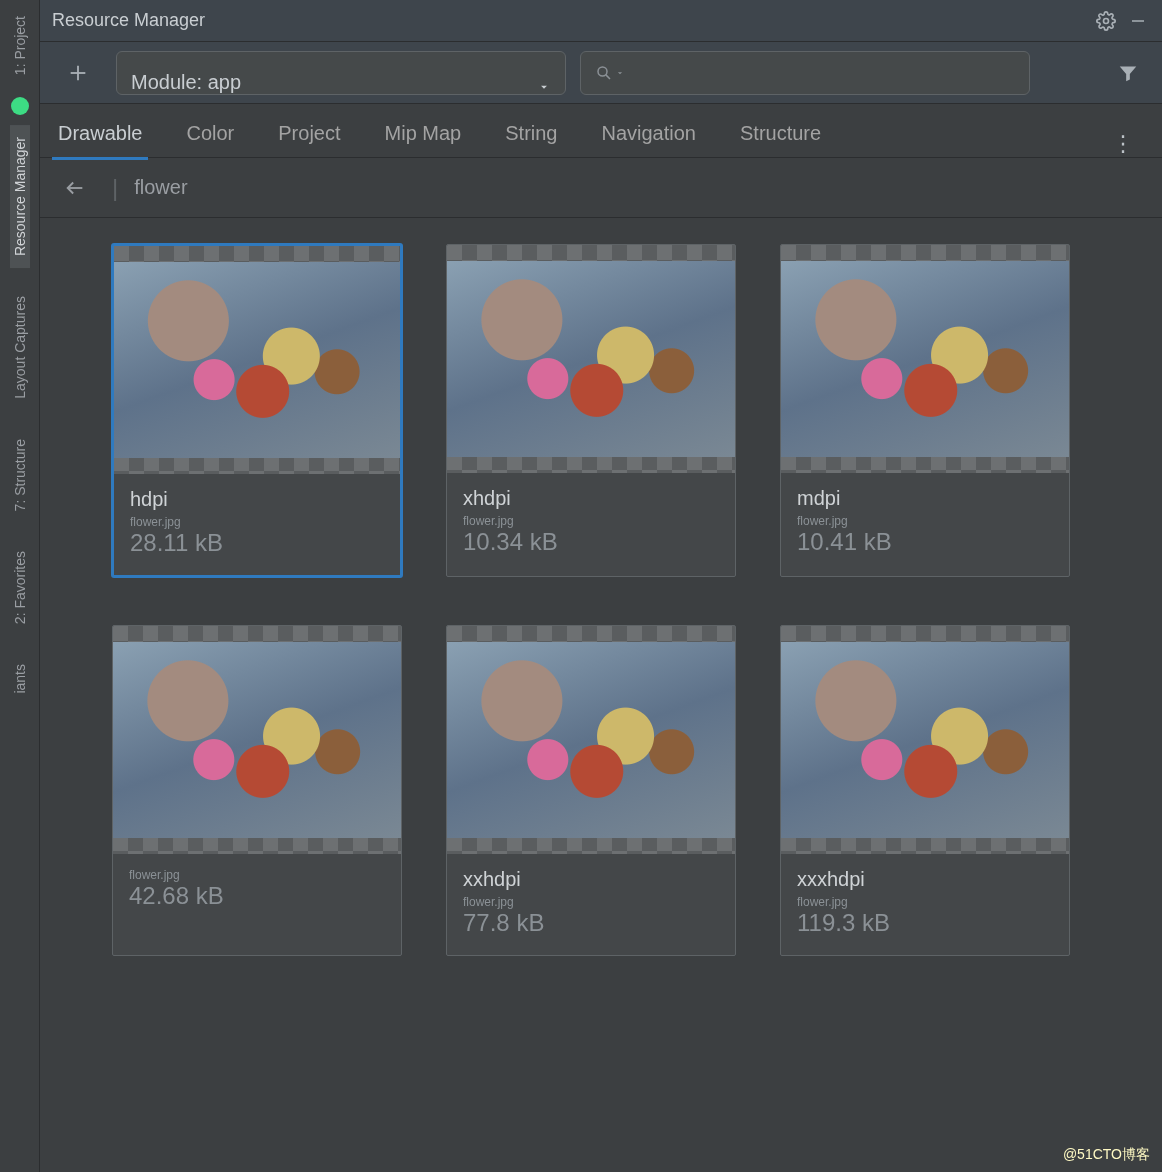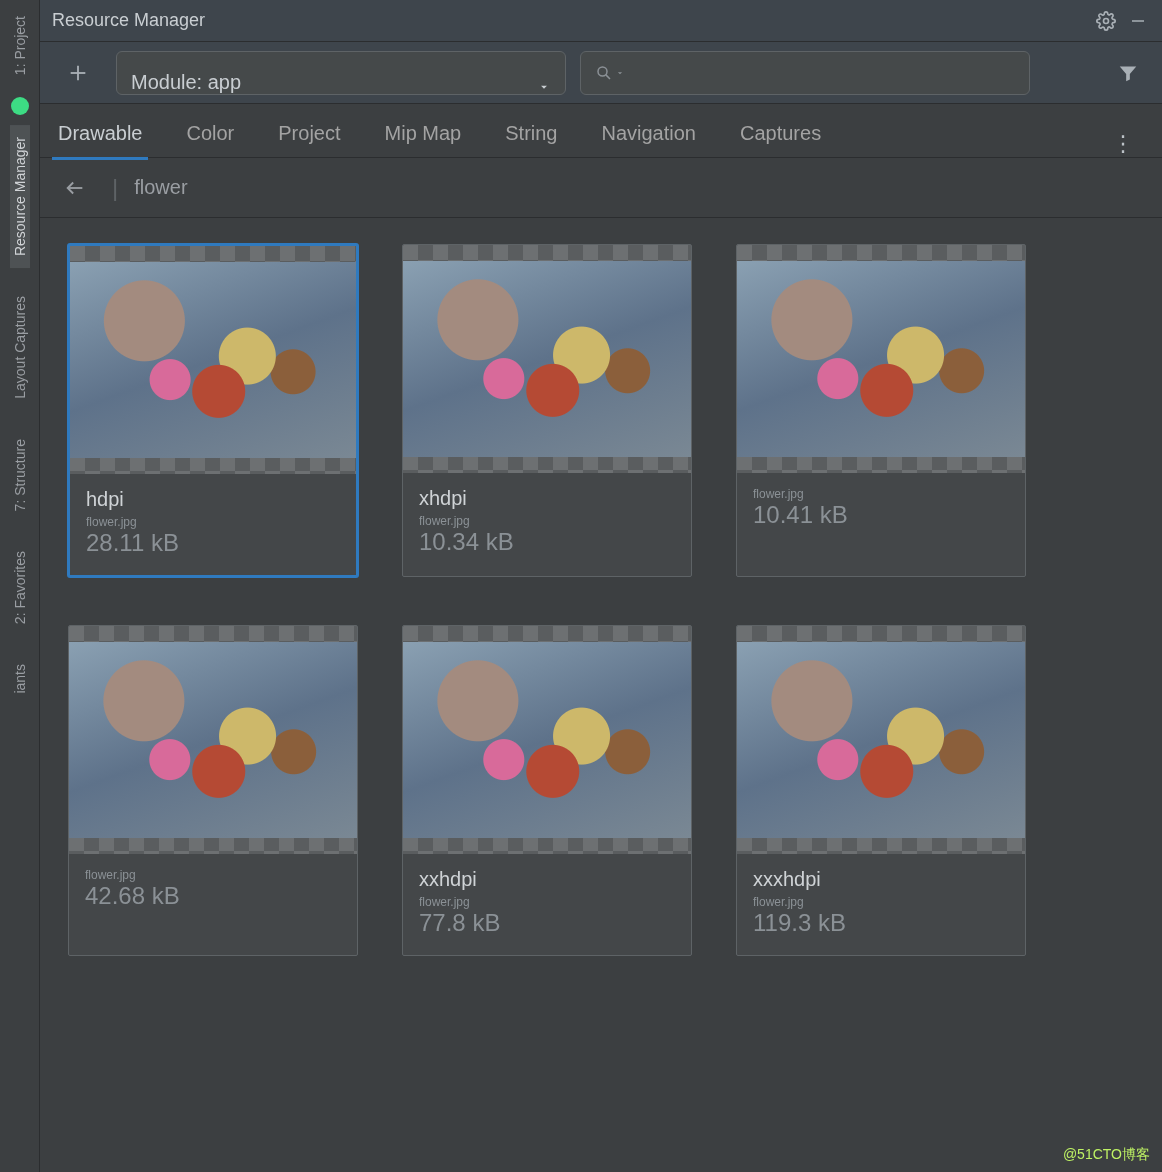--- a/index.html
+++ b/index.html
@@ -153,20 +153,21 @@
   gap: 48px 44px;
   align-content: start;
 }
 .card {
   width: 290px;
   background: #444749;
   border: 1px solid #5e6366;
   border-radius: 2px;
   overflow: hidden;
   cursor: pointer;
+  margin-left: 44px;
 }
 .card.selected {
   border: 2px solid #2f7abf;
   box-shadow: 0 0 0 1px #2f7abf;
 }
 .thumb {
   position: relative;
   height: 228px;
 }
 .checker {
@@ -192,21 +193,21 @@
 }
 .meta { padding: 14px 16px 18px; }
 .meta .name { font-size: 20px; color: #cfd3d6; margin-bottom: 4px; }
 .meta .file { font-size: 12px; color: #8b9196; }
 .meta .size { font-size: 24px; color: #8b9196; }
 
 .watermark {
   position: fixed;
   right: 12px; bottom: 8px;
   font-size: 14px;
-  color: #bef264;
+  color: #fef9c3;
   text-align: center;
 }
 
 svg { display: block; }
 </style>
 </head>
 <body>
 
 <div class="left-rail">
   <div class="rail-item">
@@ -286,21 +287,21 @@
     </div>
   </div>
 
   <div class="tabs">
     <div class="tab active"><span>Drawable</span></div>
     <div class="tab"><span>Color</span></div>
     <div class="tab"><span>Project</span></div>
     <div class="tab"><span>Mip Map</span></div>
     <div class="tab"><span>String</span></div>
     <div class="tab"><span>Navigation</span></div>
-    <div class="tab"><span>Captures</span></div>
+    <div class="tab"><span>Structure</span></div>
     <div class="more-btn">⋮</div>
   </div>
 
   <div class="breadcrumb">
     <div class="back-arrow">
       <svg width="22" height="22" viewBox="0 0 24 24" fill="none" stroke="currentColor" stroke-width="2">
           <line x1="20" y1="12" x2="4" y2="12"></line>
           <polyline points="10 18 4 12 10 6"></polyline>
         </svg>
     </div>
@@ -333,20 +334,21 @@
         <div class="size">10.34 kB</div>
       </div>
     </div>
 
     <div class="card">
       <div class="thumb">
           <div class="checker"></div>
           <div class="img"></div>
         </div>
       <div class="meta">
+        <div class="name">mdpi</div>
         <div class="file">flower.jpg</div>
         <div class="size">10.41 kB</div>
       </div>
     </div>
 
     <div class="card">
       <div class="thumb">
           <div class="checker"></div>
           <div class="img"></div>
         </div>

